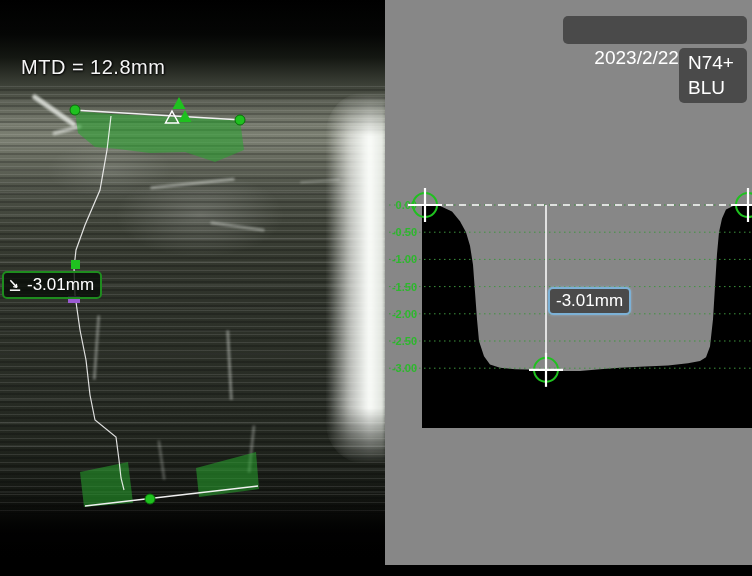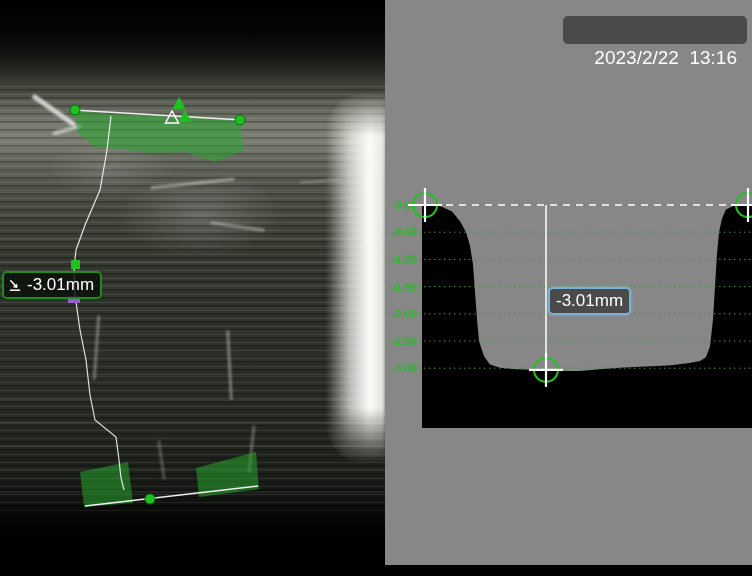--- a/index.html
+++ b/index.html
@@ -121,32 +121,37 @@
           <line x1="748" y1="188" x2="748" y2="222" stroke="#fff" stroke-width="2.2"></line>
         </g>
         <g>
           <circle cx="546" cy="369.832" r="12" fill="none" stroke="#1fc11f" stroke-width="2"></circle>
           <line x1="529" y1="369.832" x2="563" y2="369.832" stroke="#fff" stroke-width="2.2"></line>
           <line x1="546" y1="352.832" x2="546" y2="386.832" stroke="#fff" stroke-width="2.2"></line>
         </g>
       </g>
   </svg>
 
+  <div class="mtd">MTD = 12.8mm</div>
 
   <div class="depth-tag">
     <svg width="15" height="15" viewBox="0 0 16 16">
       <path d="M2.5,2.5 L9.5,10" stroke="#fff" stroke-width="1.6" fill="none"></path>
       <path d="M9.5,10 L5.6,9.1 M9.5,10 L8.9,6.2" stroke="#fff" stroke-width="1.4" fill="none"></path>
       <path d="M2,13 L13,13" stroke="#fff" stroke-width="1.6"></path>
     </svg>
     <span>-3.01mm</span>
   </div>
 
   <div class="chart-tag">
     <span>-3.01mm</span>
   </div>
 
   <div class="badge badge-datetime">
     <span>2023/2/22  13:16</span>
   </div>
 
+  <div class="badge badge-probe">
+    <div>N74+</div>
+    <div>BLU</div>
+  </div>
 
 </div>
 
 </body></html>

